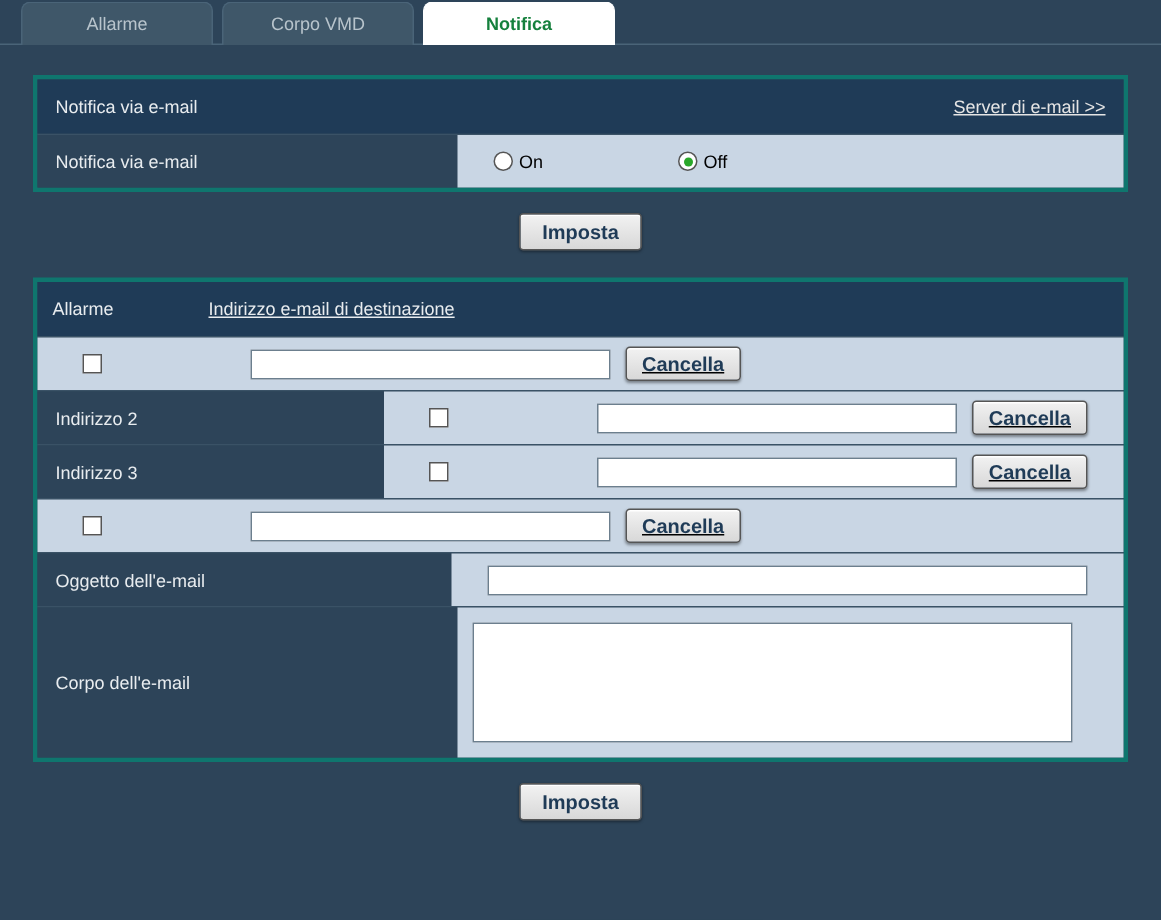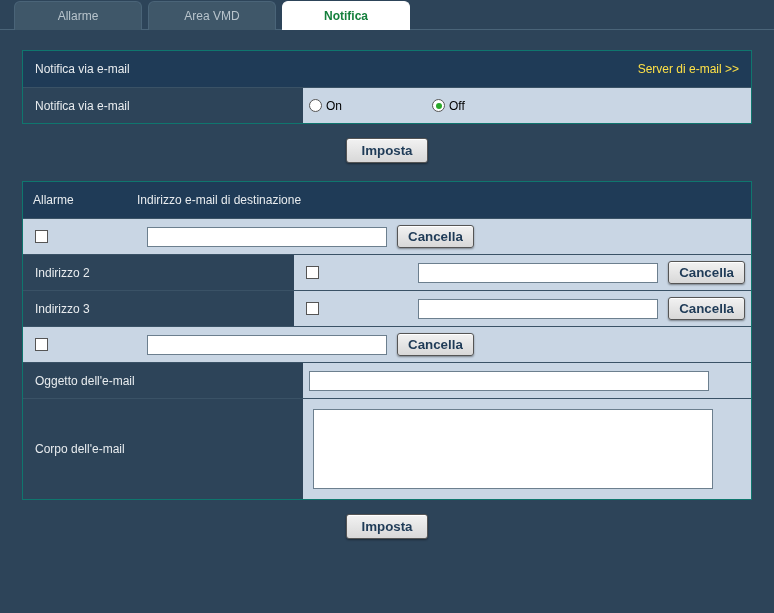--- a/index.html
+++ b/index.html
@@ -37,21 +37,21 @@
   .tab.active {
     background: #ffffff;
     color: #15803d;
     font-weight: bold;
     border-color: #ffffff;
   }
   .content {
     padding: 20px 22px;
   }
   .panel {
-    border: 1px solid #0f766e;
+    border: 3px solid #0f766e;
     margin-bottom: 14px;
   }
   .row {
     display: flex;
     min-height: 36px;
     border-top: 1px solid #3a5266;
   }
   .row:first-child { border-top: none; }
   .row.header {
     background: #1f3b57;
@@ -62,36 +62,37 @@
     padding: 9px 12px;
     color: #e8ecef;
     background: #2d4459;
     display: flex;
     align-items: center;
   }
   .row.header .left { background: #1f3b57; }
   .right {
     flex: 1;
     background: #c9d6e4;
-    padding: 6px 6px;
+    padding: 6px 24px;
     display: flex;
     align-items: center;
     gap: 90px;
   }
   .row.header .right-h {
     flex: 1;
     background: #1f3b57;
     display: flex;
     align-items: center;
     padding: 0 10px;
   }
   .col-allarme { width: 104px; }
-  .col-indirizzo { flex: 1; }
+  .col-indirizzo { flex: 1; text-decoration: underline; }
   .link {
-    color: #fde047;
+    color: #e5e5e5;
+    text-decoration: underline;
     margin-left: auto;
     cursor: pointer;
   }
   .radio-item {
     display: flex;
     align-items: center;
     gap: 4px;
     cursor: pointer;
   }
   .radio {
@@ -173,21 +174,21 @@
   }
 </style>
 </head>
 <body>
 
 <div class="tabs">
   <div class="tab">
       <span>Allarme</span>
     </div>
   <div class="tab">
-      <span>Area VMD</span>
+      <span>Corpo VMD</span>
     </div>
   <div class="tab active">
       <span>Notifica</span>
     </div>
 </div>
 
 <div class="content">
 
   <div class="panel">
     <div class="row header">

